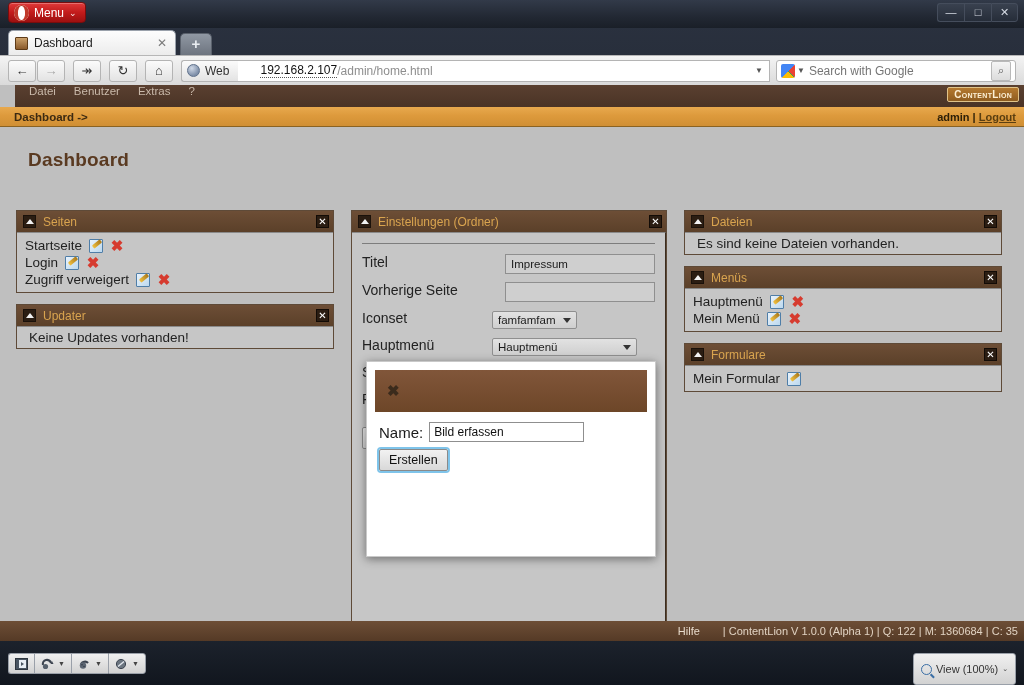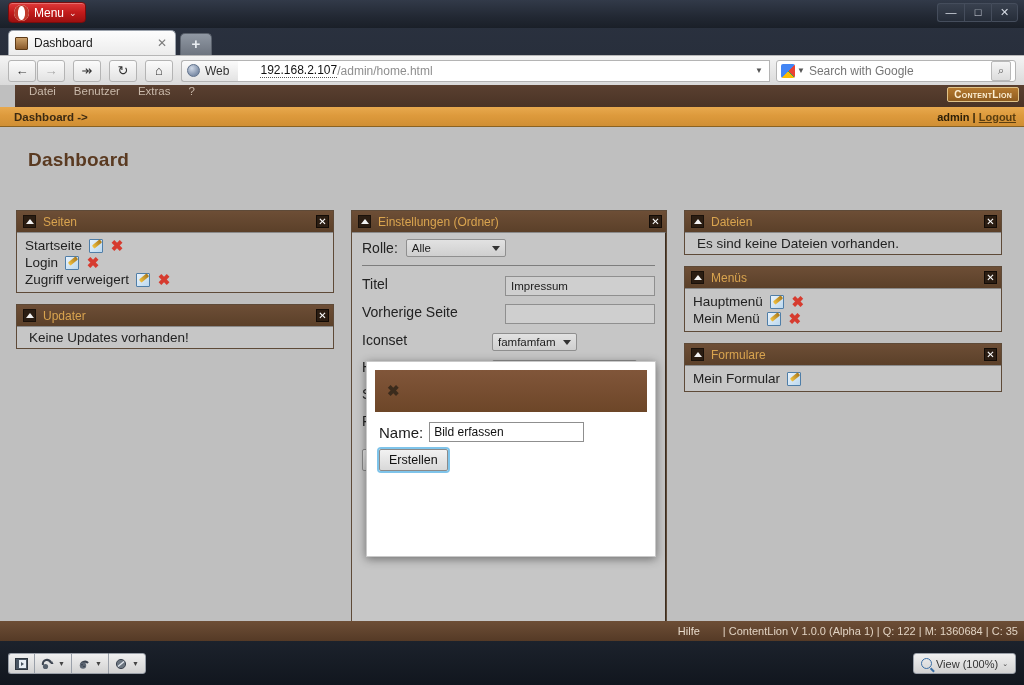--- a/index.html
+++ b/index.html
@@ -326,21 +326,21 @@
   .sbbtn {
     height:21px; display:flex; align-items:center; gap:3px; padding:0 6px;
     background:linear-gradient(180deg,#f0f0f0,#d2d2d2);
     border:1px solid #9aa0a9; border-right:none;
     font-size:11px; color:#333; cursor:pointer;
   }
   .sbbtn:first-child { border-radius:3px 0 0 3px; }
   .sbbtn:last-child  { border-radius:0 3px 3px 0; border-right:1px solid #9aa0a9; }
   .sb-caret { font-size:7px; color:#444; }
   #zoom-widget {
-    position:absolute; right:8px; top:12px; height:21px;
+    position:absolute; right:8px; top:12px; height:32px;
     display:flex; align-items:center; gap:4px; padding:0 7px;
     background:linear-gradient(180deg,#f0f0f0,#d2d2d2);
     border:1px solid #9aa0a9; border-radius:3px;
     font-size:11px; color:#333; cursor:pointer;
   }
   #zoom-glass {
     width:11px;height:11px;border:1.6px solid #3a6ea5;border-radius:50%;
     position:relative;
   }
   #zoom-glass::after{
@@ -474,24 +474,20 @@
 
       <div class="dash-col mid">
         <div class="panel" id="settings-panel">
           <div class="panel-head">
             <span class="collapse-icon"></span>
             <span class="panel-title">Einstellungen (Ordner)</span>
             <span class="panel-close">✕</span>
           </div>
           <div id="settings-body">
 
-            <div class="role-row">
-              <span class="role-label">Rolle:</span>
-              <span class="sel w100">Alle</span>
-            </div>
             <hr class="sep">
 
             <div class="frow">
               <span class="fname">Titel</span>
               <span class="fctl">
                 <input class="tinput wide" type="text" value="Impressum" style="">
               </span>
             </div>
 
             <div class="frow">

